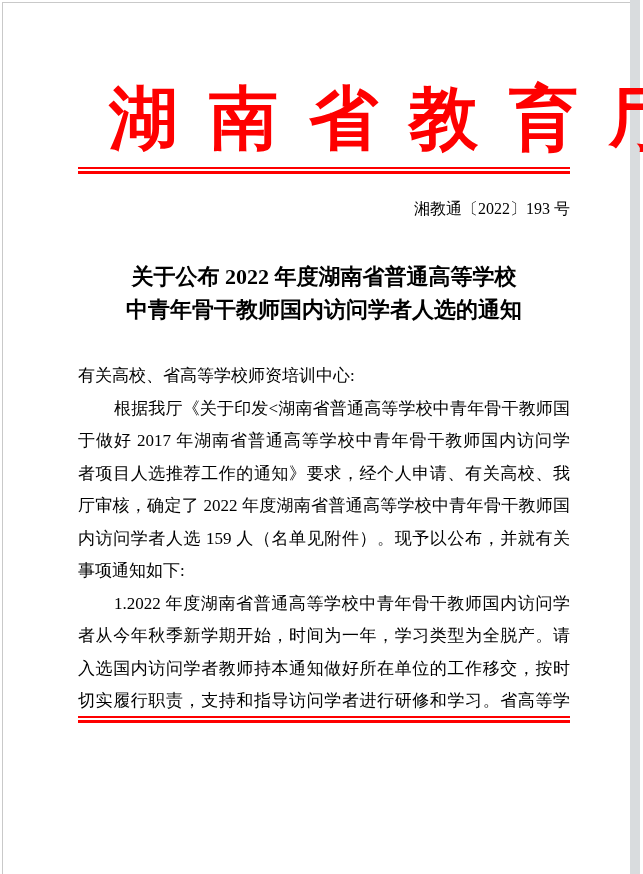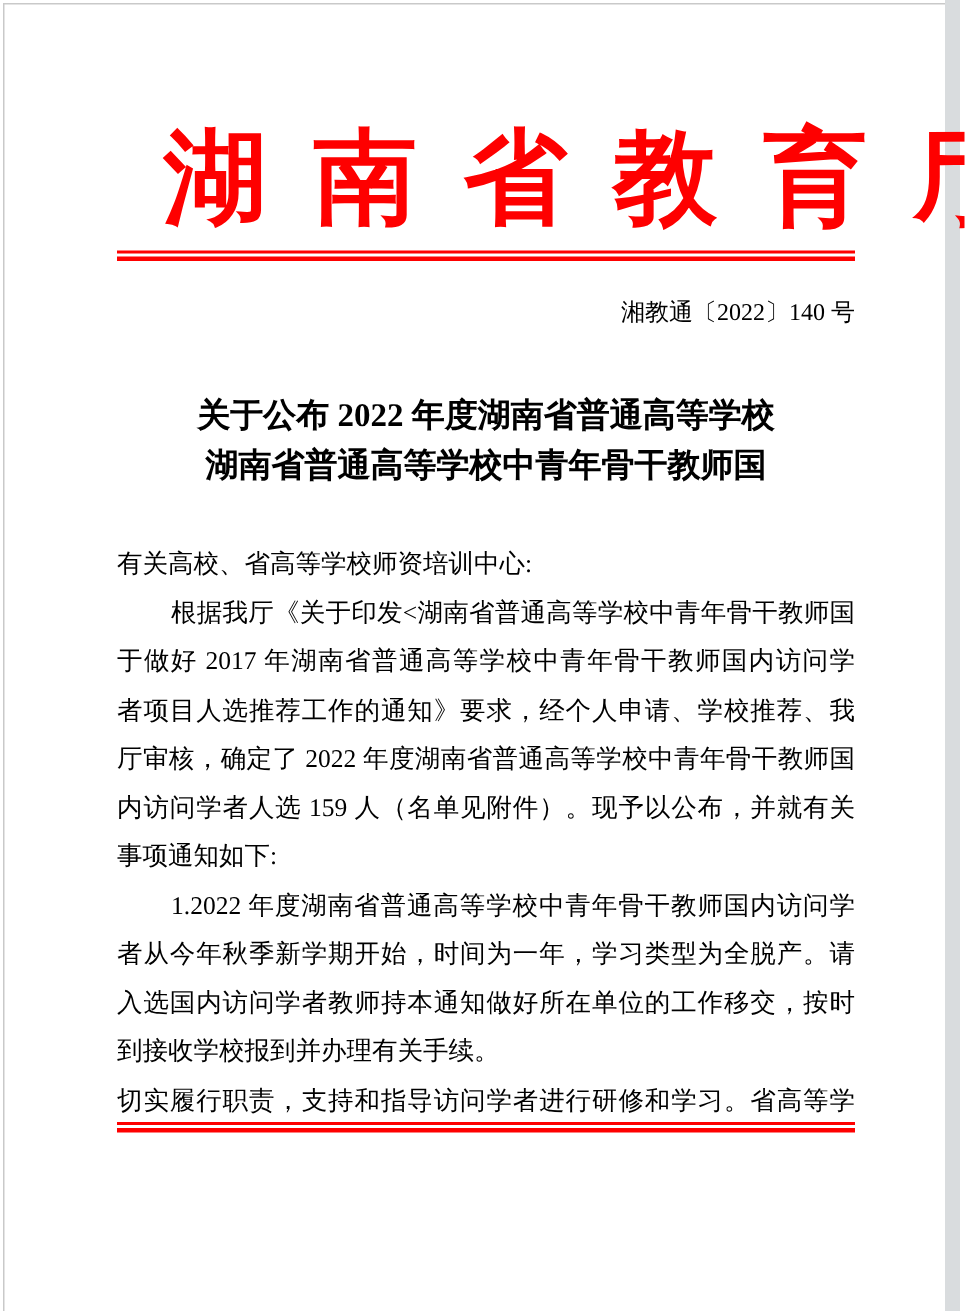--- a/index.html
+++ b/index.html
@@ -75,37 +75,36 @@
 
 <div class="page-frame"></div>
 <div class="viewer-gutter"></div>
 
 <div class="content">
 
   <div class="agency-name">湖南省教育厅</div>
 
   <div class="red-rule header-rule"></div>
 
-  <div class="doc-number">湘教通〔2022〕140 号</div>
+  <div class="doc-number">湘教通〔2022〕193 号</div>
 
   <div class="doc-title">
     <div>关于公布 2022 年度湖南省普通高等学校</div>
-    <div>湖南省普通高等学校中青年骨干教师国</div>
+    <div>中青年骨干教师国内访问学者人选的通知</div>
   </div>
 
   <div class="body-text">
     <div class="line short">有关高校、省高等学校师资培训中心:</div>
     <div class="line indent">根据我厅《关于印发&lt;湖南省普通高等学校中青年骨干教师国</div>
     <div class="line">于做好 2017 年湖南省普通高等学校中青年骨干教师国内访问学</div>
-    <div class="line">者项目人选推荐工作的通知》要求，经个人申请、学校推荐、我</div>
+    <div class="line">者项目人选推荐工作的通知》要求，经个人申请、有关高校、我</div>
     <div class="line">厅审核，确定了 2022 年度湖南省普通高等学校中青年骨干教师国</div>
     <div class="line">内访问学者人选 159 人（名单见附件）。现予以公布，并就有关</div>
     <div class="line short">事项通知如下:</div>
     <div class="line indent">1.2022 年度湖南省普通高等学校中青年骨干教师国内访问学</div>
     <div class="line">者从今年秋季新学期开始，时间为一年，学习类型为全脱产。请</div>
     <div class="line">入选国内访问学者教师持本通知做好所在单位的工作移交，按时</div>
-    <div class="line short">到接收学校报到并办理有关手续。</div>
     <div class="line">切实履行职责，支持和指导访问学者进行研修和学习。省高等学</div>
   </div>
 
   <div class="red-rule footer-rule"></div>
 
 </div>
 
 </body></html>

